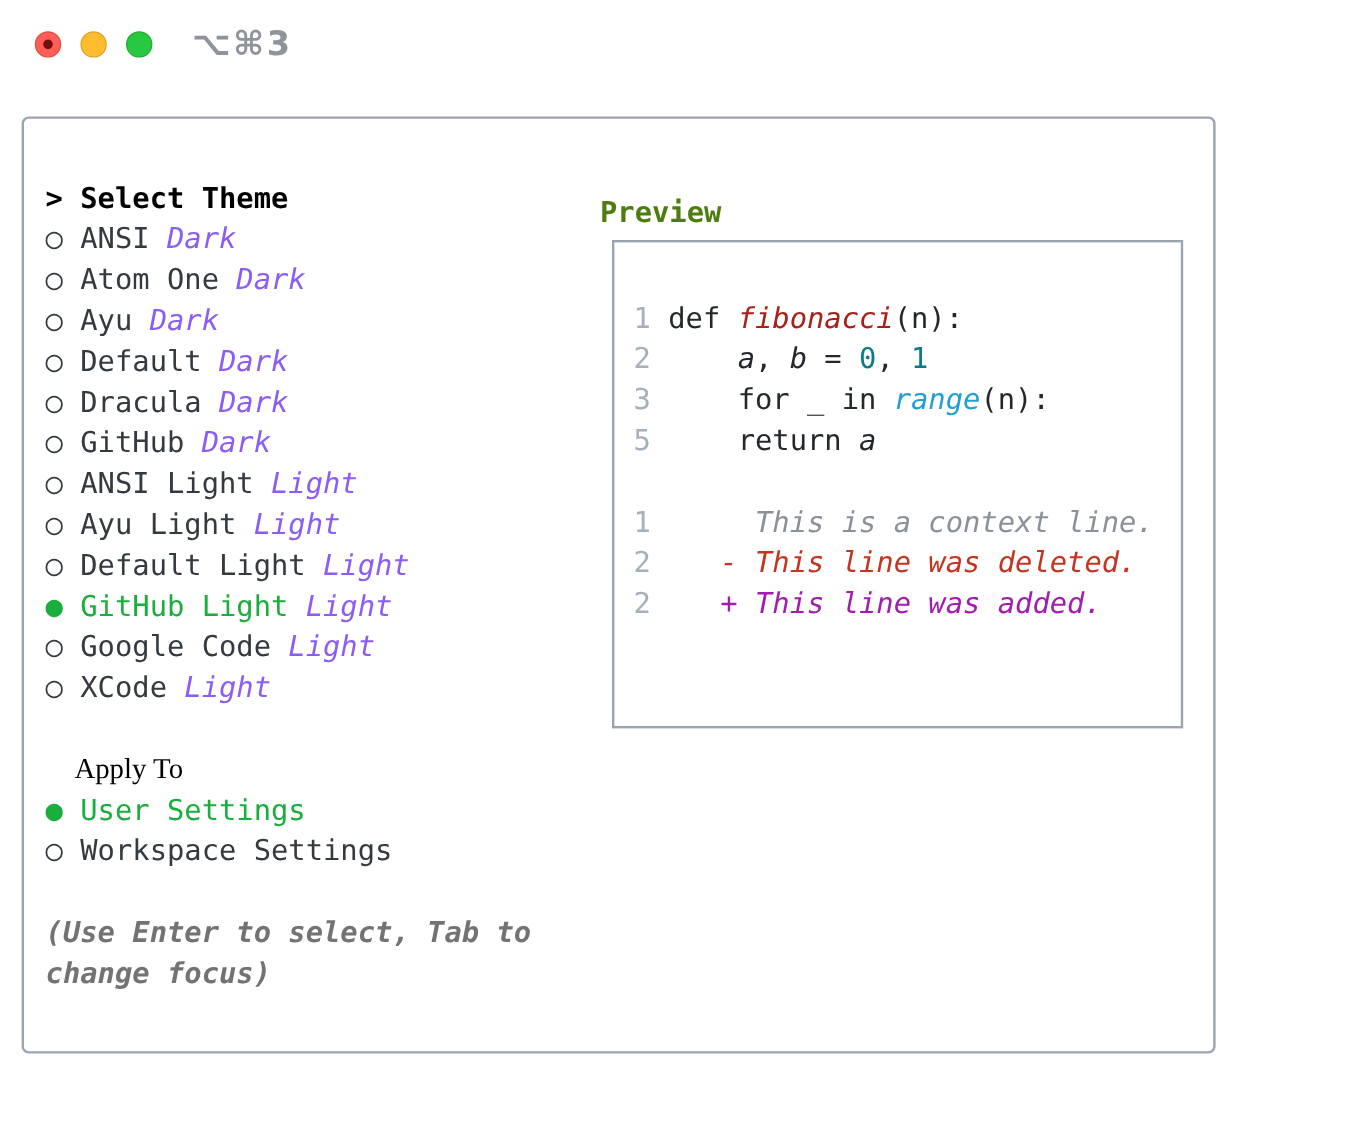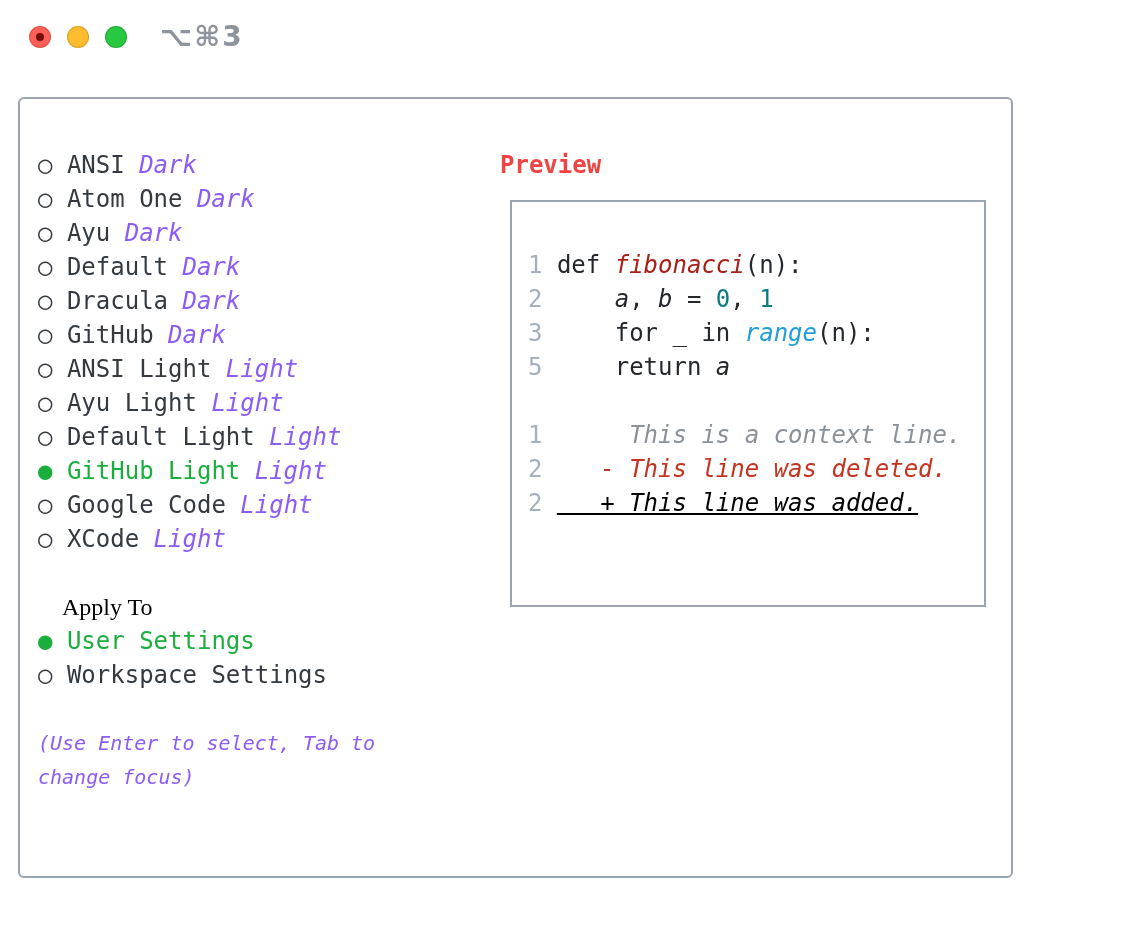--- a/index.html
+++ b/index.html
@@ -21,53 +21,54 @@
   .row{height:34px;line-height:34px;font-size:24px;color:#343a40;white-space:pre;}
   .row .bullet{display:inline-block;width:2ch;color:#343a40;font-style:normal;}
   .row .name{color:#343a40;}
   .row .tag{color:#8b5cf6;font-style:italic;margin-left:1ch;}
   .row.selected .bullet,.row.selected .name,.row.selected .label{color:#1aae3d;}
   .row.headerrow{font-weight:bold;color:#000;}
   .row.headerrow .prompt{display:inline-block;width:2ch;color:#000;}
   .row.applyhdr{color:#000;padding-left:2ch;font-family:Liberation Serif, serif;}
   .row .label{color:#343a40;}
   .spacer{height:34px;}
-  .hint{font-size:20px;line-height:34px;color:#8b5cf6;font-style:italic;white-space:pre;}
+  .hint{font-size:24px;line-height:34px;color:#737373;font-style:italic;white-space:pre;font-weight:bold;}
   
-  .plabel{position:absolute;left:480px;top:49px;height:34px;line-height:34px;font-size:24px;font-weight:bold;color:#ef4444;}
+  .plabel{position:absolute;left:480px;top:61px;height:34px;line-height:34px;font-size:24px;font-weight:bold;color:#4d7c0f;}
   .pbox{position:absolute;left:490px;top:101px;width:476px;height:407px;border:2px solid #9aa5b1;
         box-sizing:border-box;background:#fff;overflow:hidden;}
   .codewrap{padding:46px 0 0 16px;}
   .cline{height:34px;line-height:34px;font-size:24px;white-space:pre;color:#24282d;}
   .ln{display:inline-block;width:2ch;color:#a6b0bb;}
   .kw{color:#24282d;}
   .plain{color:#24282d;}
   .func{color:#a92018;font-style:italic;}
   .var{color:#24282d;font-style:italic;}
   .num{color:#0c7a85;}
   .builtin{color:#209ed7;font-style:italic;}
   .ctx{color:#8b9198;font-style:italic;}
   .del{color:#c43421;font-style:italic;}
-  .add{color:#000000;font-style:italic;text-decoration:underline;}
+  .add{color:#a21caf;font-style:italic;}
 </style>
 </head>
 <body>
 
 <div class="screen">
 
   <div>
     <span class="tl red"></span>
     <span class="tl yellow"></span>
     <span class="tl green"></span>
     <span class="wtitle">⌥⌘3</span>
   </div>
 
   <div class="panel">
 
     <div class="left">
+      <div class="row headerrow"><span class="prompt">&gt;</span><span>Select Theme</span></div>
       <div class="row"><span class="bullet">○</span><span class="name">ANSI</span><span class="tag">Dark</span></div>
       <div class="row"><span class="bullet">○</span><span class="name">Atom One</span><span class="tag">Dark</span></div>
       <div class="row"><span class="bullet">○</span><span class="name">Ayu</span><span class="tag">Dark</span></div>
       <div class="row"><span class="bullet">○</span><span class="name">Default</span><span class="tag">Dark</span></div>
       <div class="row"><span class="bullet">○</span><span class="name">Dracula</span><span class="tag">Dark</span></div>
       <div class="row"><span class="bullet">○</span><span class="name">GitHub</span><span class="tag">Dark</span></div>
       <div class="row"><span class="bullet">○</span><span class="name">ANSI Light</span><span class="tag">Light</span></div>
       <div class="row"><span class="bullet">○</span><span class="name">Ayu Light</span><span class="tag">Light</span></div>
       <div class="row"><span class="bullet">○</span><span class="name">Default Light</span><span class="tag">Light</span></div>
       <div class="row selected"><span class="bullet">●</span><span class="name">GitHub Light</span><span class="tag">Light</span></div>

